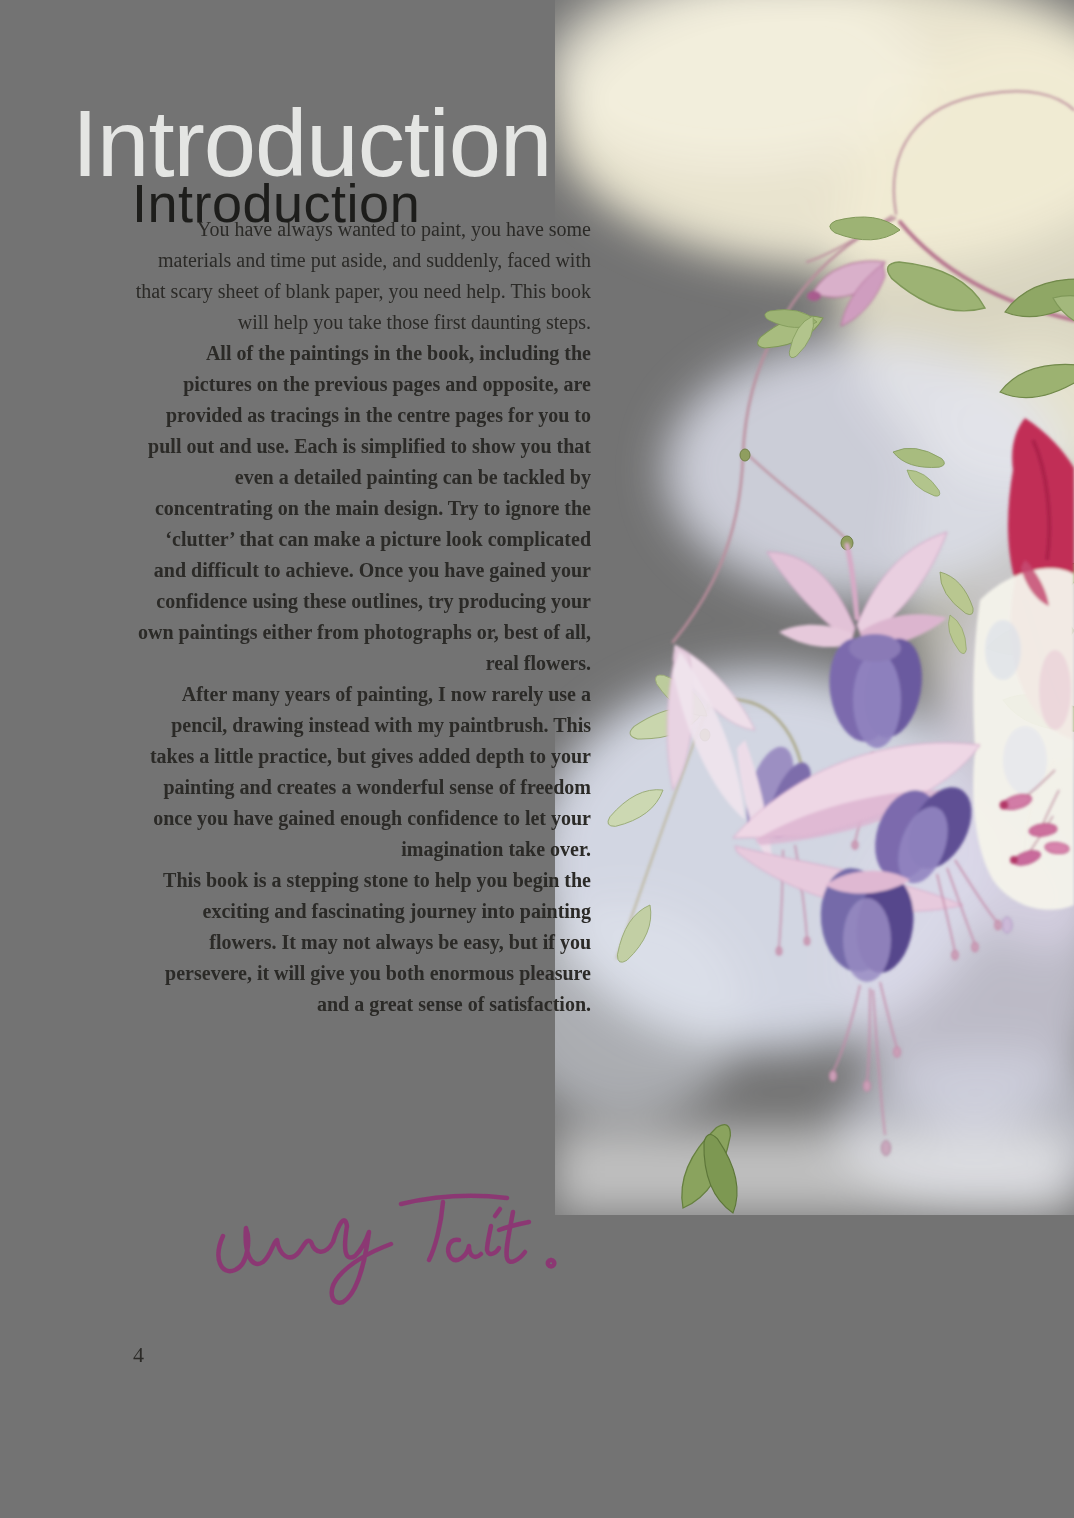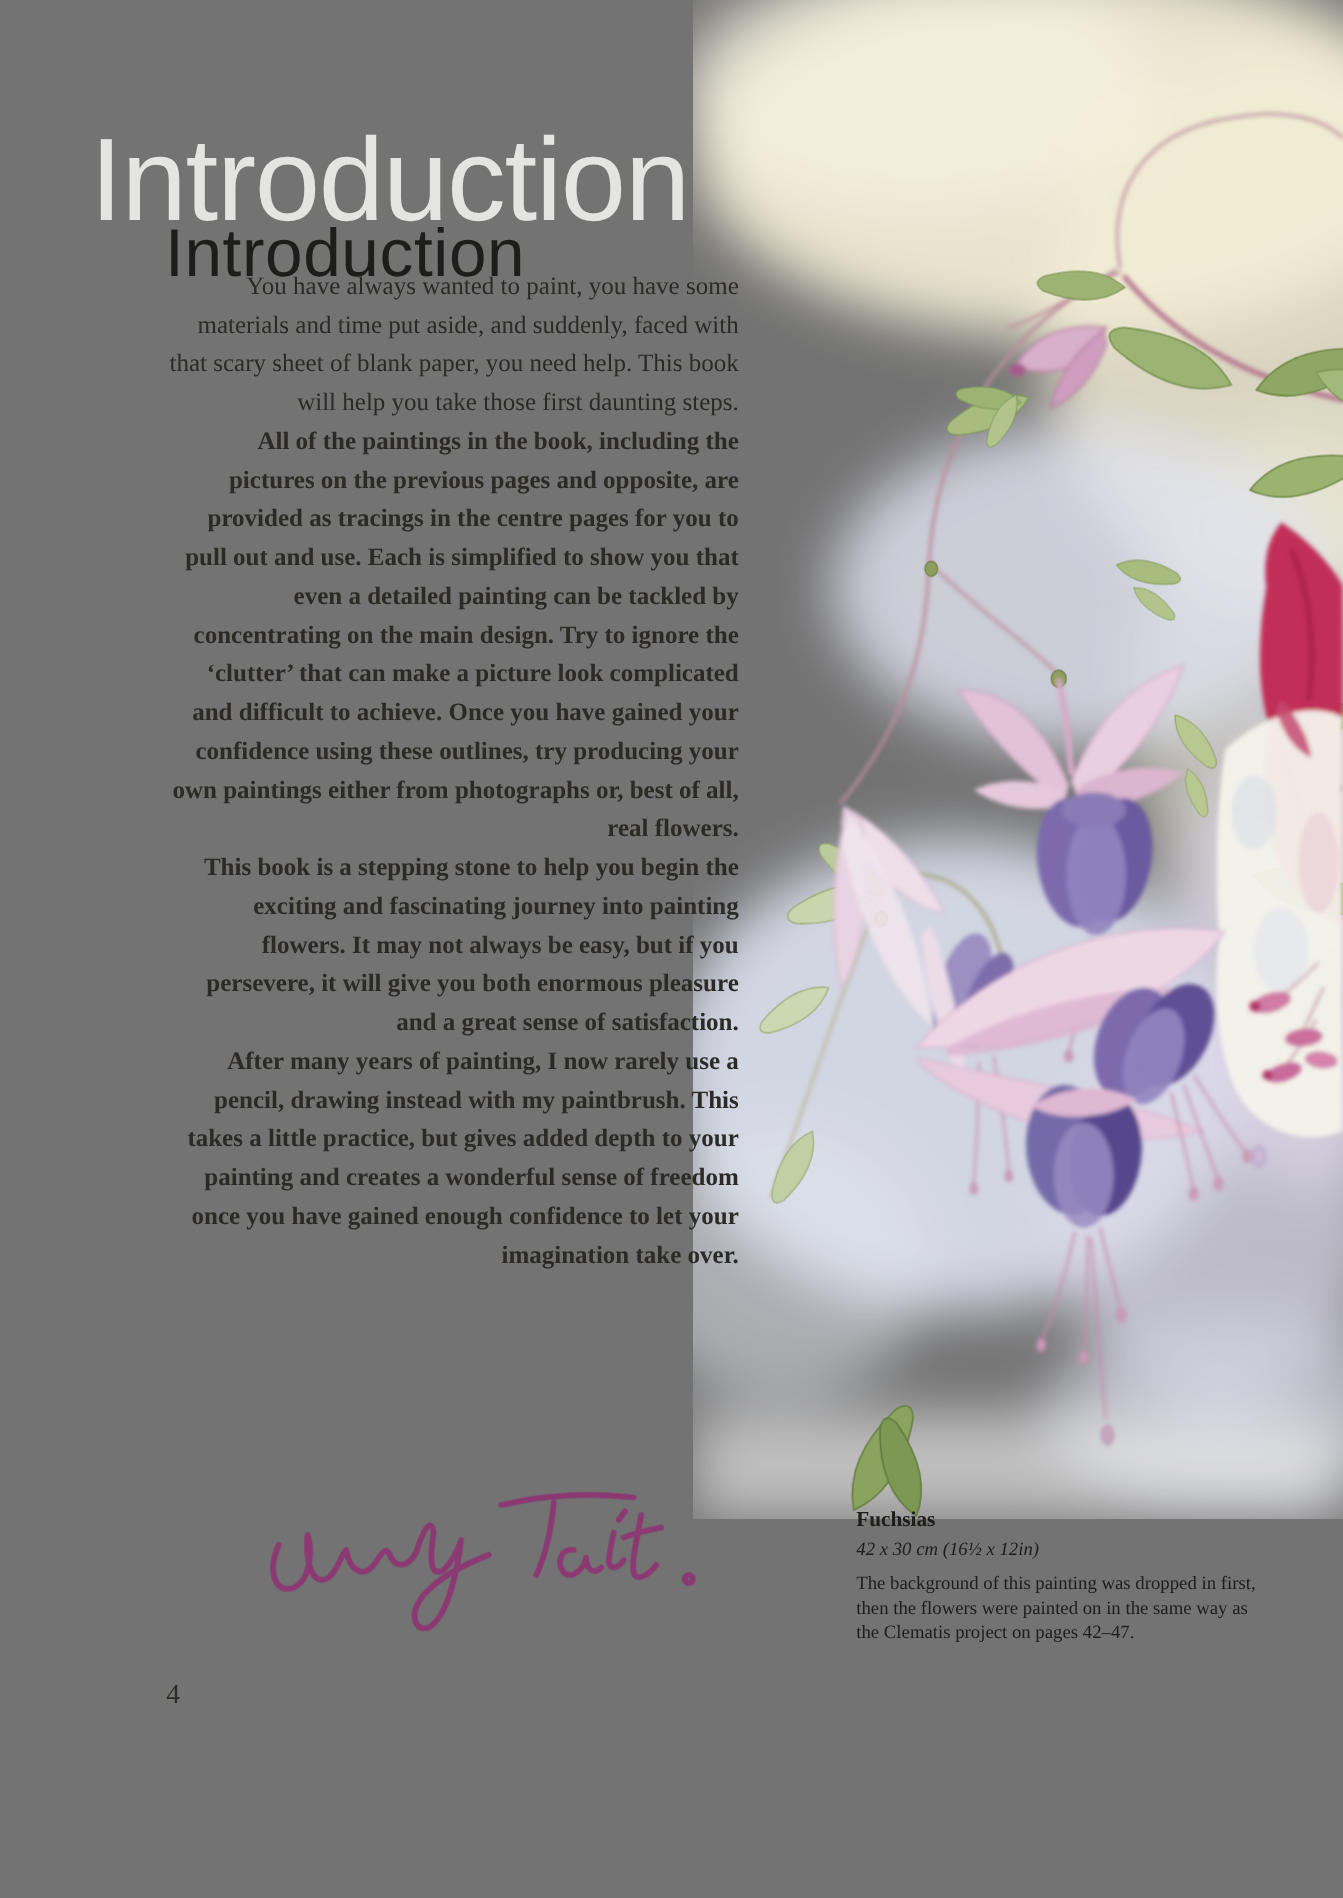--- a/index.html
+++ b/index.html
@@ -211,39 +211,34 @@
     </g>
   </svg>
 
   <div class="watermark">Introduction</div>
 
   <h1 class="title">Introduction</h1>
 
   <div class="body-col">
     <p>You have always wanted to paint, you have some materials and time put aside, and suddenly, faced with that scary sheet of blank paper, you need help. This book will help you take those first daunting steps.</p>
     <p>All of the paintings in the book, including the pictures on the previous pages and opposite, are provided as tracings in the centre pages for you to pull out and use. Each is simplified to show you that even a detailed painting can be tackled by concentrating on the main design. Try to ignore the ‘clutter’ that can make a picture look complicated and difficult to achieve. Once you have gained your confidence using these outlines, try producing your own paintings either from photographs or, best of all, real flowers.</p>
+    <p>After many years of painting, I now rarely use a pencil, drawing instead with my paintbrush. This takes a little practice, but gives added depth to your painting and creates a wonderful sense of freedom once you have gained enough confidence to let your imagination take over.</p>
     <p>This book is a stepping stone to help you begin the exciting and fascinating journey into painting flowers. It may not always be easy, but if you persevere, it will give you both enormous pleasure and a great sense of satisfaction.</p>
-    <p>After many years of painting, I now rarely use a pencil, drawing instead with my paintbrush. This takes a little practice, but gives added depth to your painting and creates a wonderful sense of freedom once you have gained enough confidence to let your imagination take over.</p>
   </div>
 
   <svg class="signature" viewBox="0 0 390 140" aria-label="Wendy Tait">
     <g fill="none" stroke="#8e3474" stroke-width="4.5" stroke-linecap="round" stroke-linejoin="round" opacity="0.92">
       <path d="M18,58 C8,80 16,98 30,92 C44,86 45,60 41,50 C39,74 46,92 58,84 C66,78 68,64 72,62 C74,76 84,86 94,74 C100,66 102,60 106,64 C110,76 120,78 128,64 C134,44 140,36 142,48 C138,72 140,84 150,78 C158,70 162,60 164,54 C160,84 152,116 138,124 C126,128 122,112 134,98 C148,82 170,72 186,66"></path>
       <path d="M196,26 C230,18 268,16 302,20"></path>
       <path d="M238,24 C236,48 230,70 224,82"></path>
       <path d="M254,62 C244,60 240,72 246,80 C252,86 262,78 264,68 C264,78 270,82 276,76"></path>
       <path d="M286,48 C284,58 282,66 282,72 C284,80 292,74 294,70"></path>
       <path d="M290,38 L295,31"></path>
       <path d="M308,34 C304,56 300,72 302,80 C304,88 314,82 320,74"></path>
       <path d="M294,52 C304,48 314,46 324,44"></path>
       <path d="M346,82 a3.2,3.2 0 1,0 0.1,0"></path>
     </g>
   </svg>
 
-  <div class="caption">
-    <p class="caption-title">Fuchsias</p>
-    <p class="caption-size">42 x 30 cm (16½ x 12in)</p>
-    <p class="caption-body">The background of this painting was dropped in first, then the flowers were painted on in the same way as the Clematis project on pages 42–47.</p>
-  </div>
 
   <div class="page-number">4</div>
 
 </div>
 
 </body></html>

